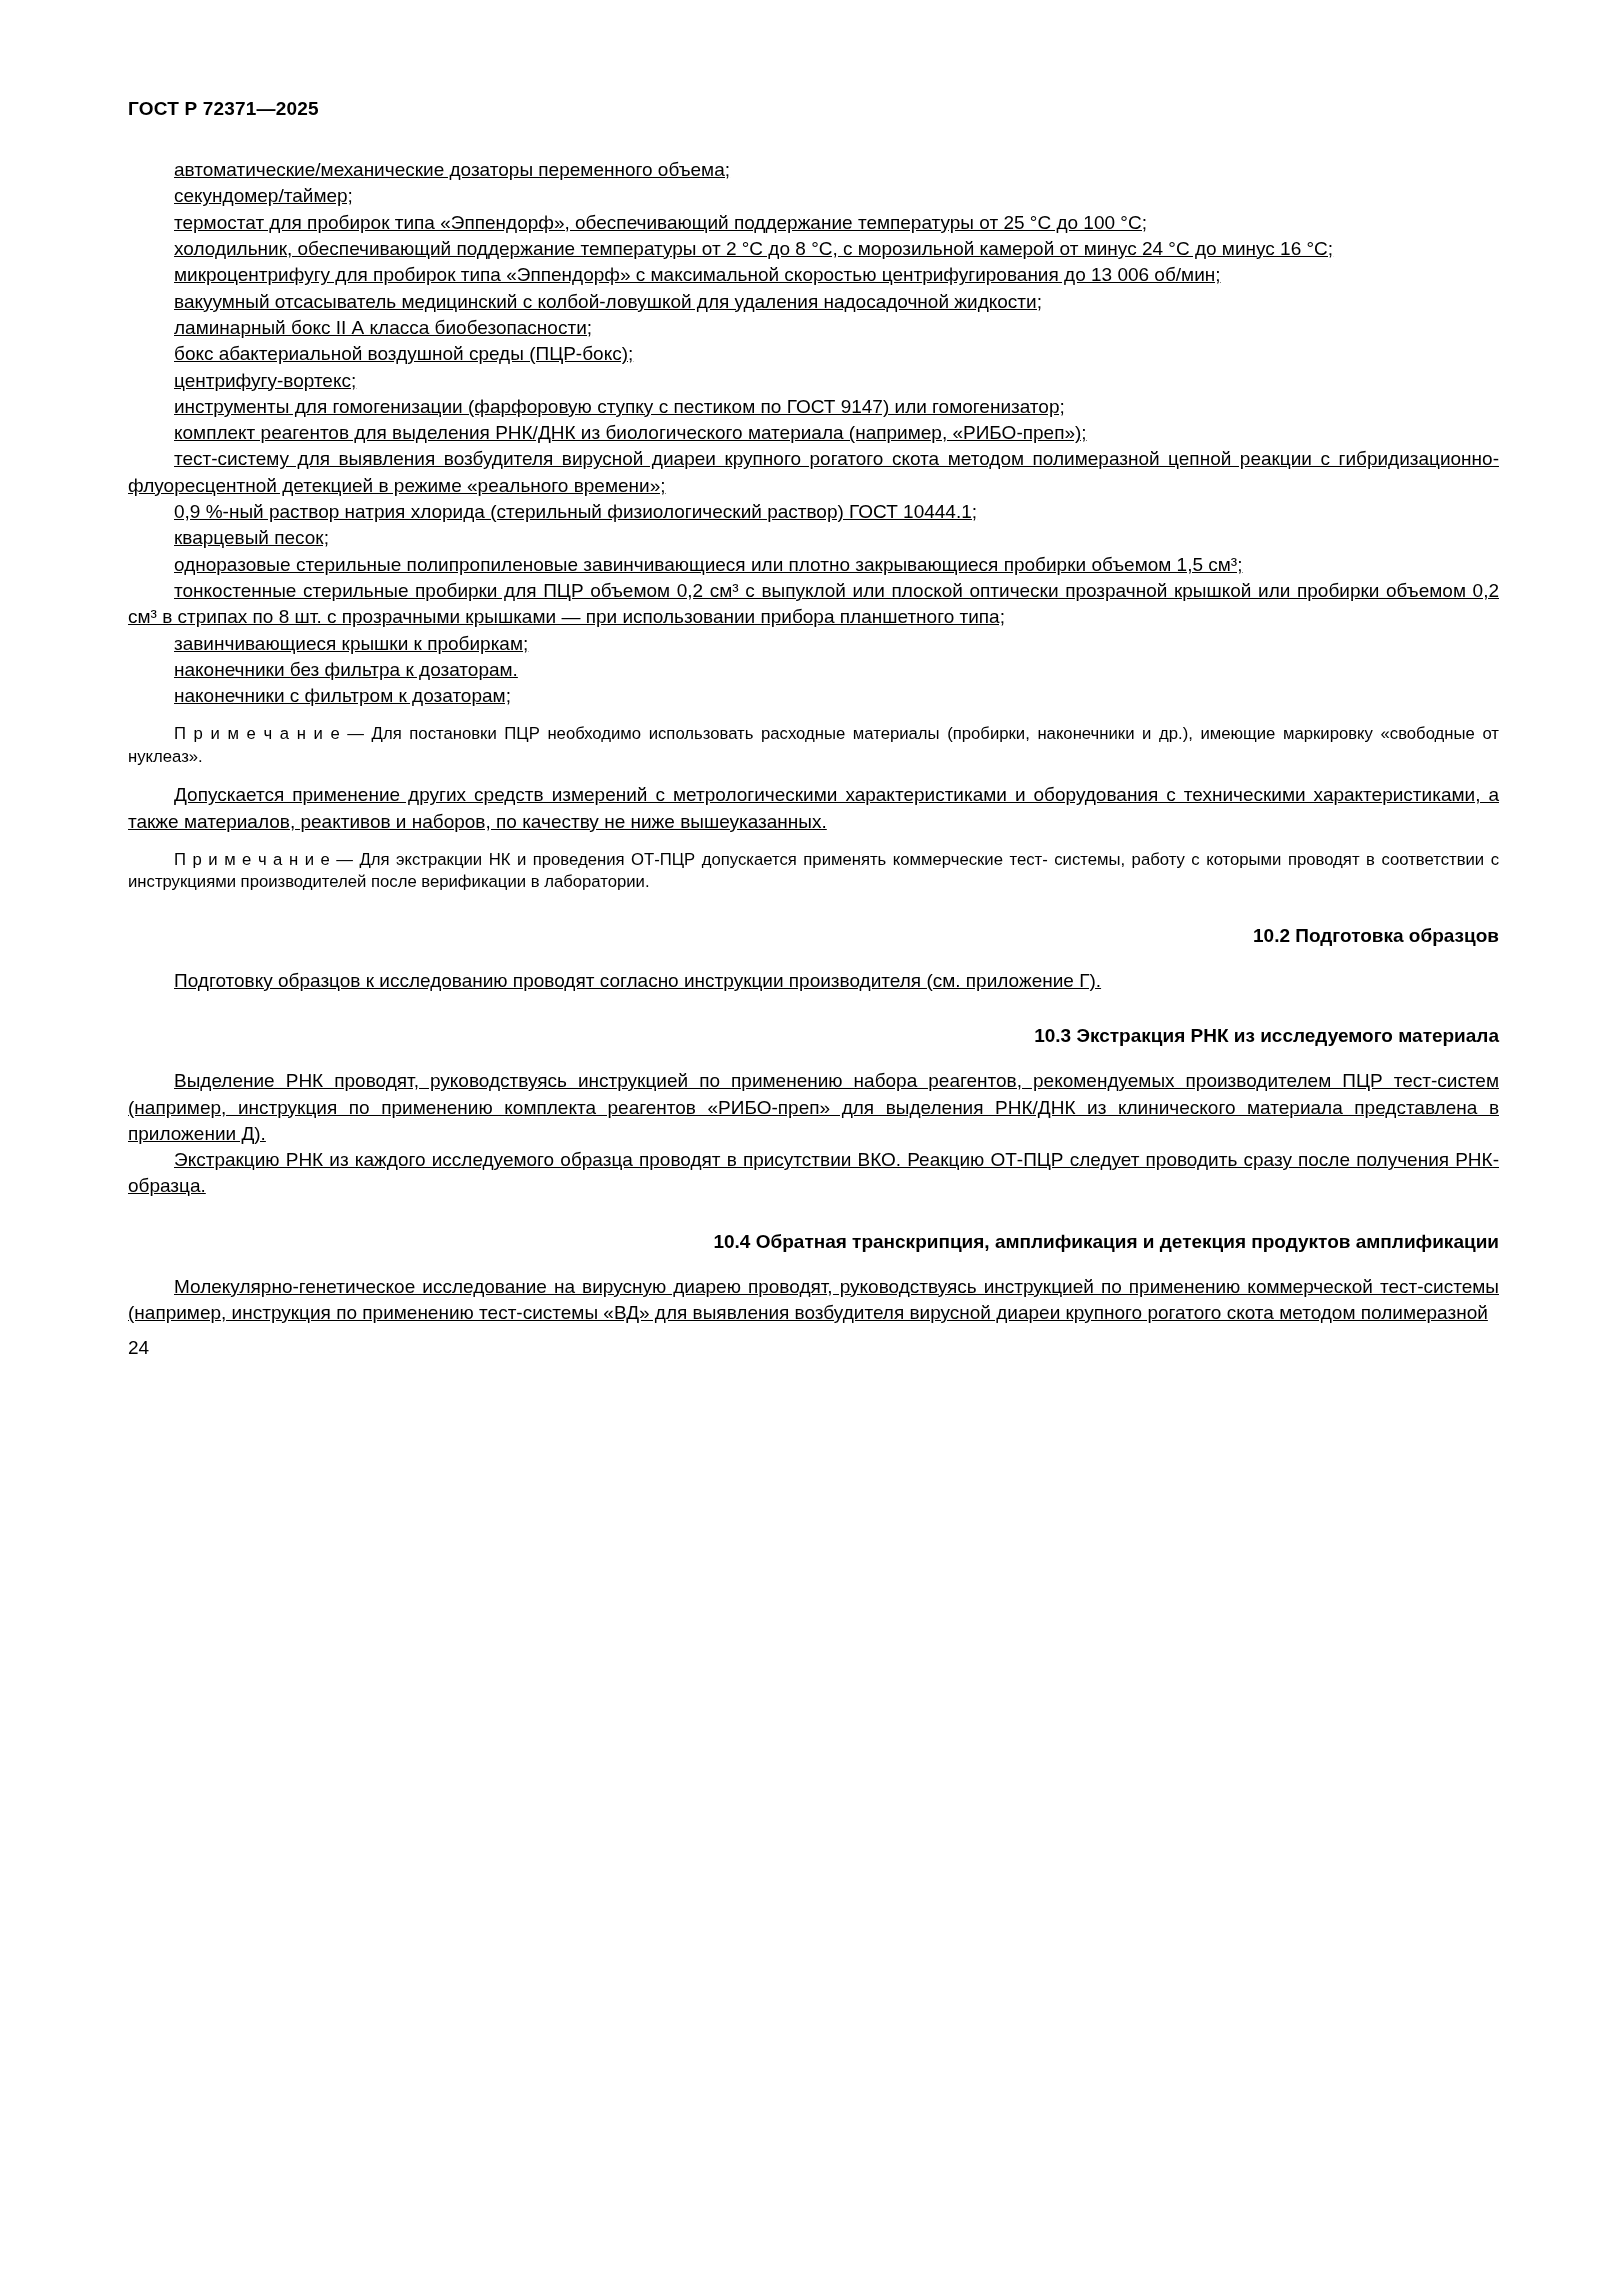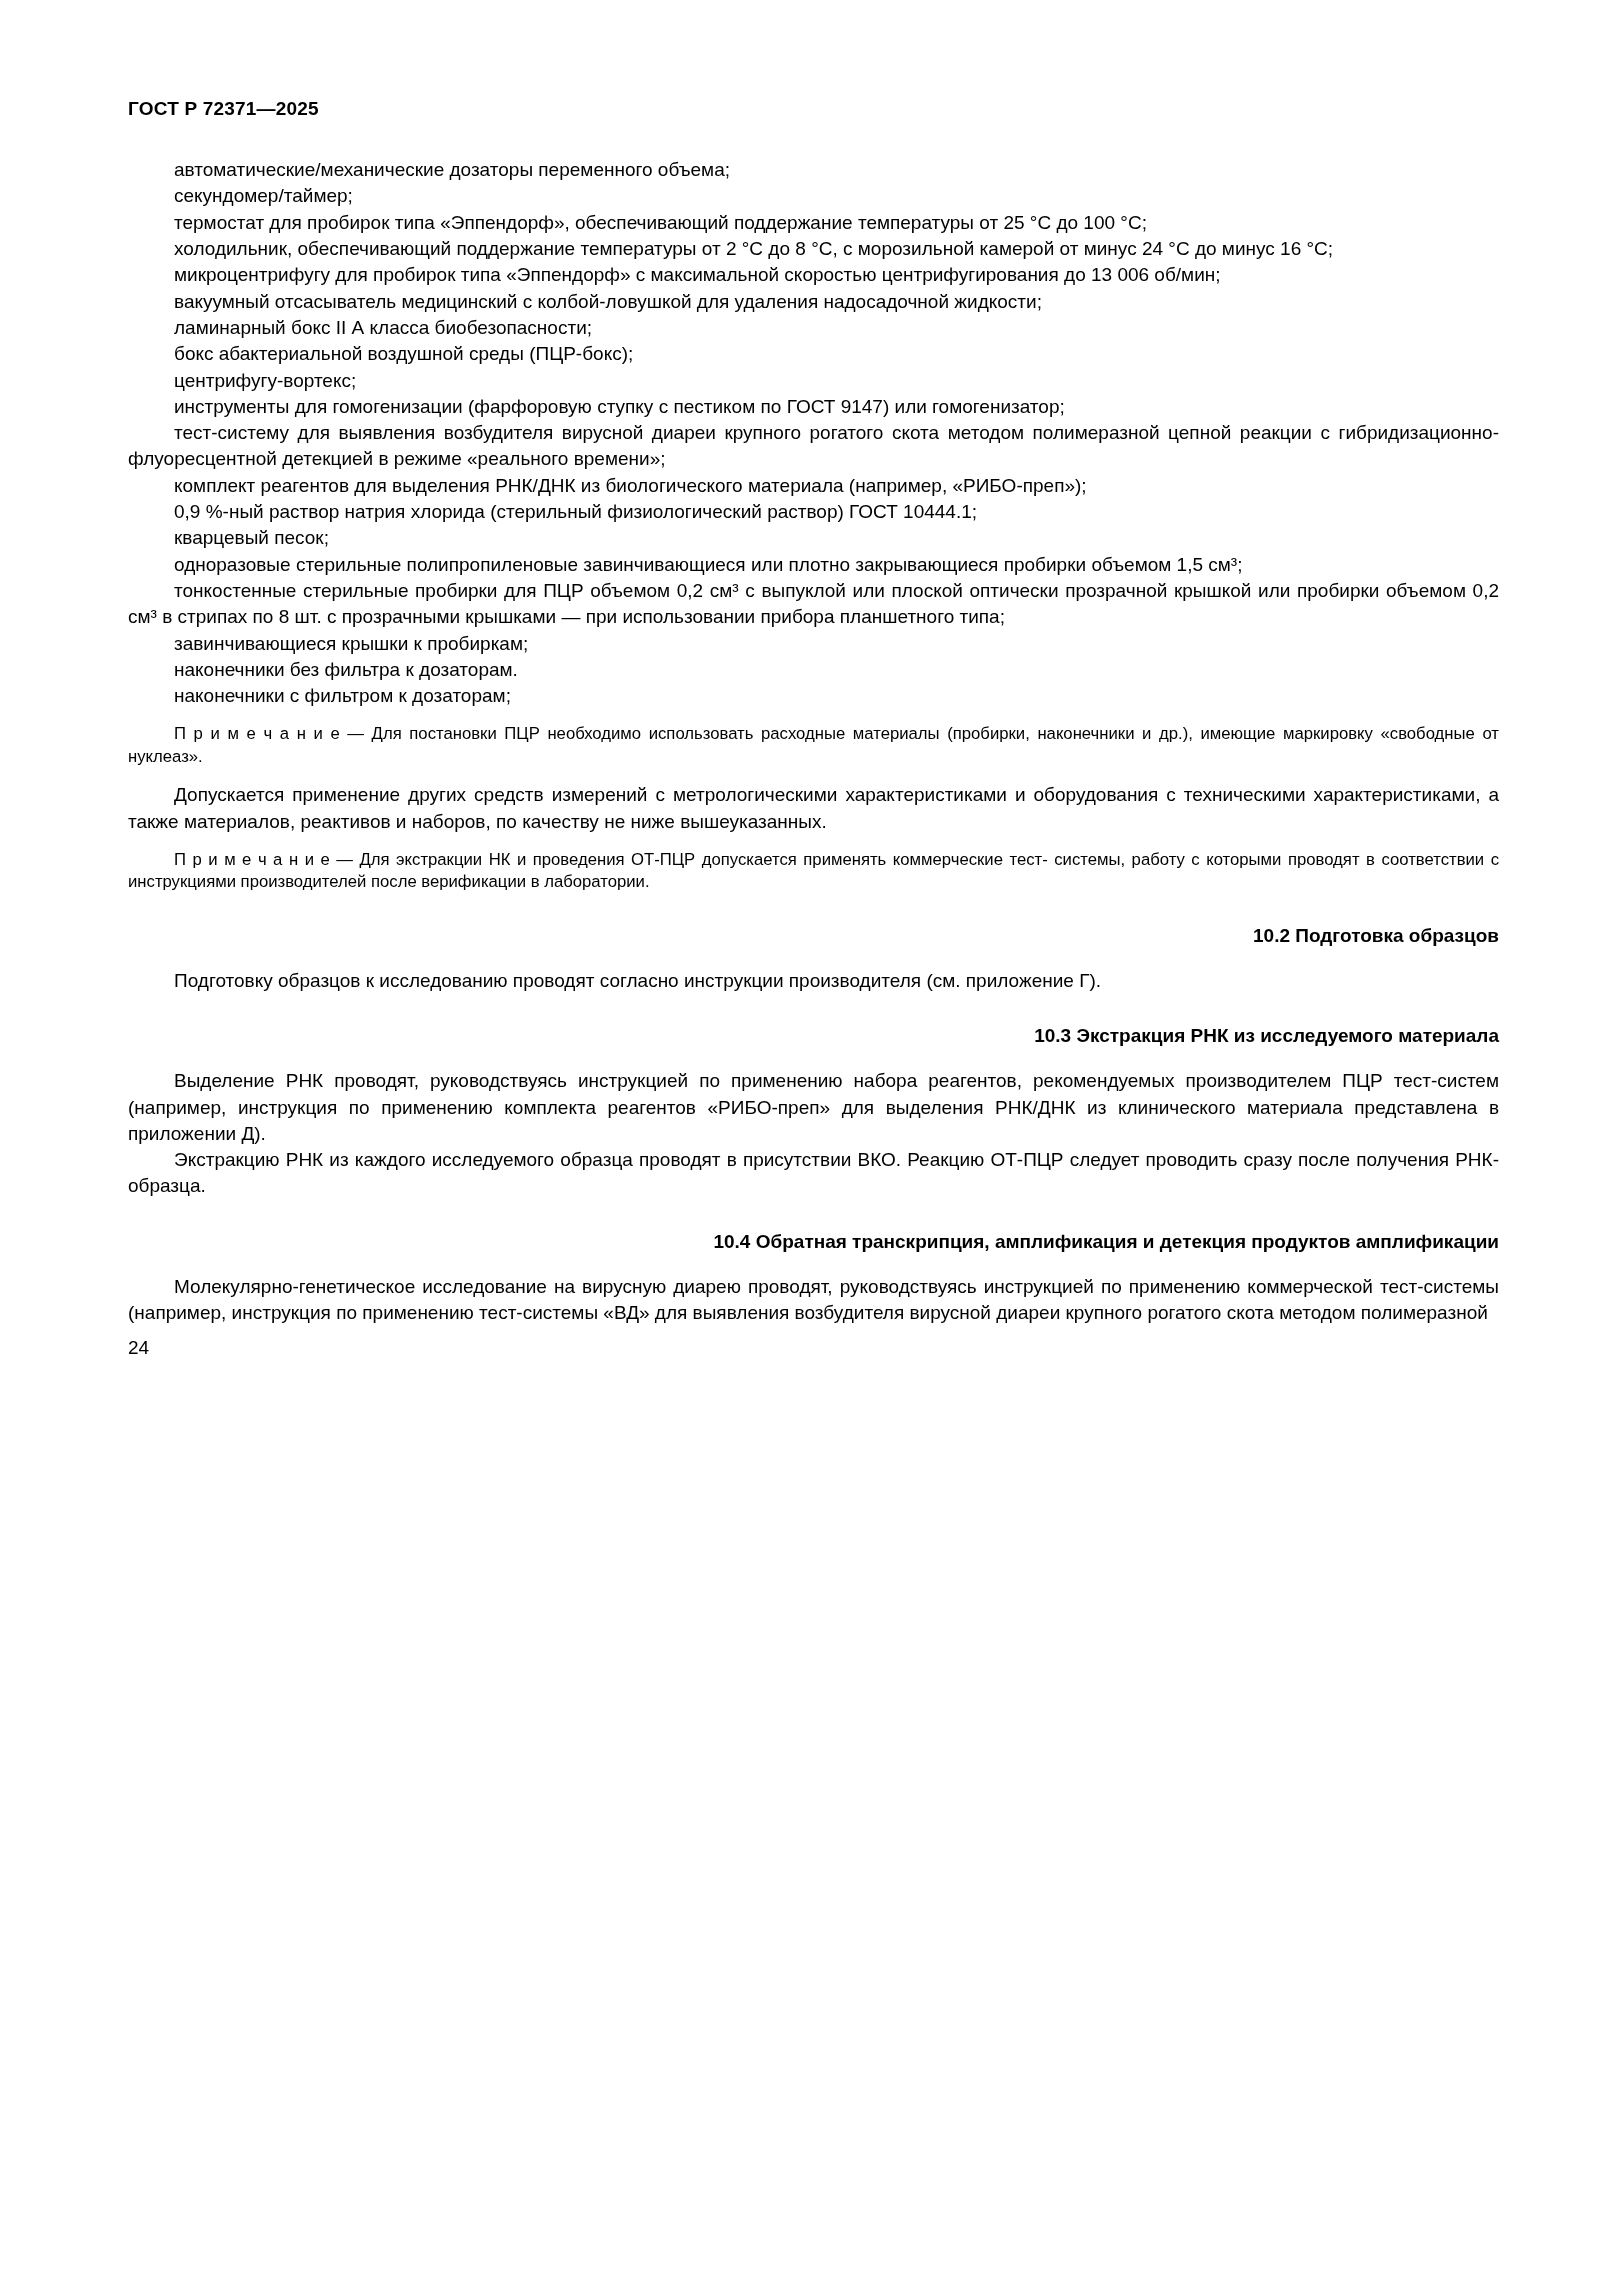--- a/index.html
+++ b/index.html
@@ -23,20 +23,21 @@
     font-weight: bold;
     letter-spacing: 0.2px;
     margin-bottom: 37px;
   }
   .content { }
   .para {
     font-size: 19px;
     line-height: 1.385;
     text-align: justify;
     text-indent: 46px;
+    text-decoration: underline;
   }
   .note {
     font-size: 16.7px;
     line-height: 1.36;
     text-align: justify;
     text-indent: 46px;
     margin: 13.7px 0 13.7px 0;
   }
   .heading {
     font-size: 19px;
@@ -62,22 +63,22 @@
       <p class="para">автоматические/механические дозаторы переменного объема;</p>
       <p class="para">секундомер/таймер;</p>
       <p class="para">термостат для пробирок типа «Эппендорф», обеспечивающий поддержание температуры от 25 °C до 100 °C;</p>
       <p class="para">холодильник, обеспечивающий поддержание температуры от 2 °C до 8 °C, с морозильной камерой от минус 24 °C до минус 16 °C;</p>
       <p class="para">микроцентрифугу для пробирок типа «Эппендорф» с максимальной скоростью центрифугирования до 13 006 об/мин;</p>
       <p class="para">вакуумный отсасыватель медицинский с колбой-ловушкой для удаления надосадочной жидкости;</p>
       <p class="para">ламинарный бокс II А класса биобезопасности;</p>
       <p class="para">бокс абактериальной воздушной среды (ПЦР-бокс);</p>
       <p class="para">центрифугу-вортекс;</p>
       <p class="para">инструменты для гомогенизации (фарфоровую ступку с пестиком по ГОСТ 9147) или гомогенизатор;</p>
+      <p class="para">комплект реагентов для выделения РНК/ДНК из биологического материала (например, «РИБО-преп»);</p>
       <p class="para">тест-систему для выявления возбудителя вирусной диареи крупного рогатого скота методом полимеразной цепной реакции с гибридизационно-флуоресцентной детекцией в режиме «реального времени»;</p>
-      <p class="para">комплект реагентов для выделения РНК/ДНК из биологического материала (например, «РИБО-преп»);</p>
       <p class="para">0,9 %-ный раствор натрия хлорида (стерильный физиологический раствор) ГОСТ 10444.1;</p>
       <p class="para">кварцевый песок;</p>
       <p class="para">одноразовые стерильные полипропиленовые завинчивающиеся или плотно закрывающиеся пробирки объемом 1,5 см³;</p>
       <p class="para">тонкостенные стерильные пробирки для ПЦР объемом 0,2 см³ с выпуклой или плоской оптически прозрачной крышкой или пробирки объемом 0,2 см³ в стрипах по 8 шт. с прозрачными крышками — при использовании прибора планшетного типа;</p>
       <p class="para">завинчивающиеся крышки к пробиркам;</p>
       <p class="para">наконечники без фильтра к дозаторам.</p>
       <p class="para">наконечники с фильтром к дозаторам;</p>
       <p class="note">П р и м е ч а н и е — Для постановки ПЦР необходимо использовать расходные материалы (пробирки, наконечники и др.), имеющие маркировку «свободные от нуклеаз».</p>
       <p class="para">Допускается применение других средств измерений с метрологическими характеристиками и оборудования с техническими характеристиками, а также материалов, реактивов и наборов, по качеству не ниже вышеуказанных.</p>
       <p class="note">П р и м е ч а н и е — Для экстракции НК и проведения ОТ-ПЦР допускается применять коммерческие тест- системы, работу с которыми проводят в соответствии с инструкциями производителей после верификации в лаборатории.</p>

